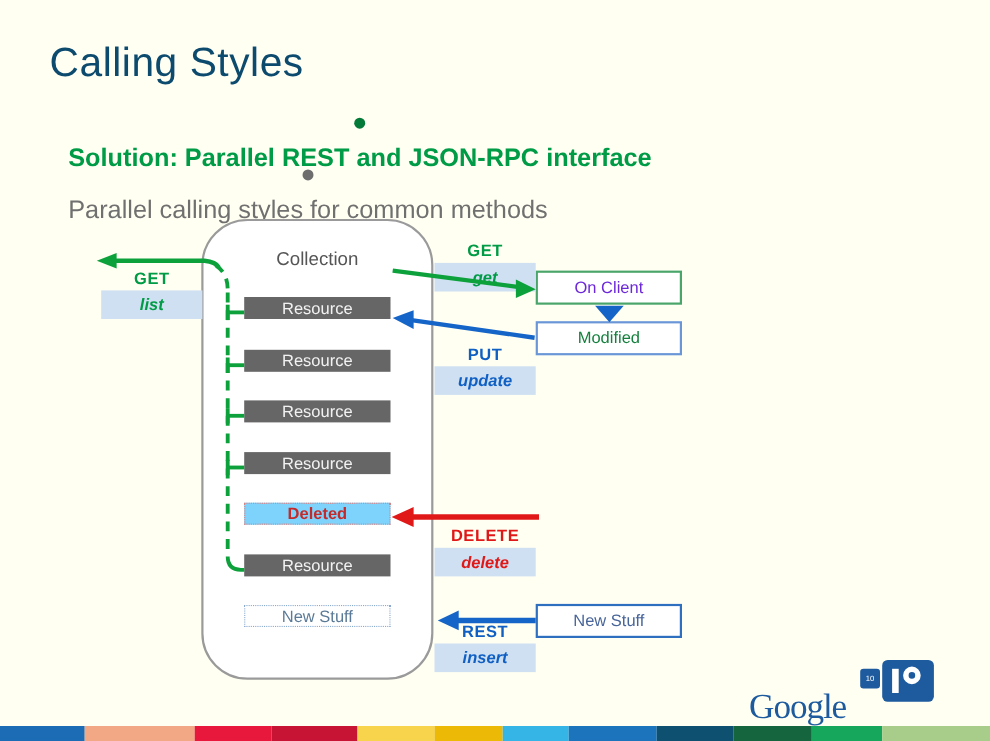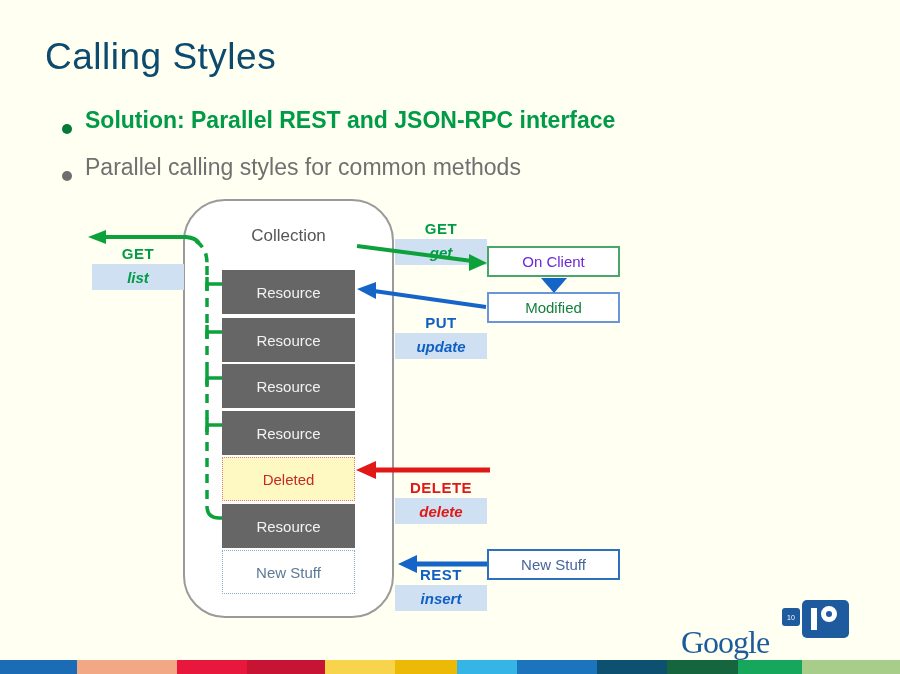--- a/index.html
+++ b/index.html
@@ -11,41 +11,41 @@
   html,body{width:900px;height:674px;}
   body{
     font-family:"Liberation Sans", sans-serif;
     background:var(--c-background,#fffff2);
     position:relative;overflow:hidden;
   }
   .abs{position:absolute;}
 
   
   .slide-title{left:45px;top:36px;font-size:37px;color:#0c4a6e;letter-spacing:.5px;}
-  .bullet-row{display:flex;align-items:flex-end;gap:13px;}
+  .bullet-row{display:flex;align-items:center;gap:13px;flex-direction:column;}
   .bullet-dot{width:10px;height:10px;border-radius:50%;flex:0 0 auto;}
   .bullet1{left:62px;top:107px;}
   .bullet1 .bullet-dot{background:#037a38;}
   .bullet1 .bullet-text{font-size:23px;font-weight:bold;color:var(--c-green,#009b46);}
   .bullet2{left:62px;top:154px;}
   .bullet2 .bullet-dot{background:#6e6e6e;}
   .bullet2 .bullet-text{font-size:23px;color:#707070;}
 
   
   .collection{
     left:183px;top:199px;width:211px;height:419px;
     background:#fff;border:2px solid #9a9a9a;border-radius:42px;
   }
   .collection-label{left:183px;top:226px;width:211px;text-align:center;
     font-size:17px;color:#555;}
 
-  .row-box{left:222px;width:133px;height:44px;display:flex;align-items:center;
+  .row-box{left:222px;width:133px;height:20px;display:flex;align-items:center;
     justify-content:center;font-size:15px;}
   .resource{background:var(--c-resource-bg,#666);color:#f2f2f2;}
-  .deleted{background:#fef9c3;border:1px dotted #d98080;color:#c42a2a;}
+  .deleted{background:#7dd3fc;border:1px dotted #d98080;color:#c42a2a;font-weight:bold;}
   .newstuff-in{background:#fff;border:1px dotted #8aaacd;color:#5b7a97;}
 
   
   .client-box{left:487px;width:133px;height:31px;background:#fff;
     display:flex;align-items:center;justify-content:center;font-size:15px;}
   .on-client{border:2px solid #4aa56a;color:#6d28d9;}
   .modified{border:2px solid #6a96d8;color:#15803d;}
   .newstuff-r{border:2px solid #2e6fc0;color:#48659a;}
 
   

